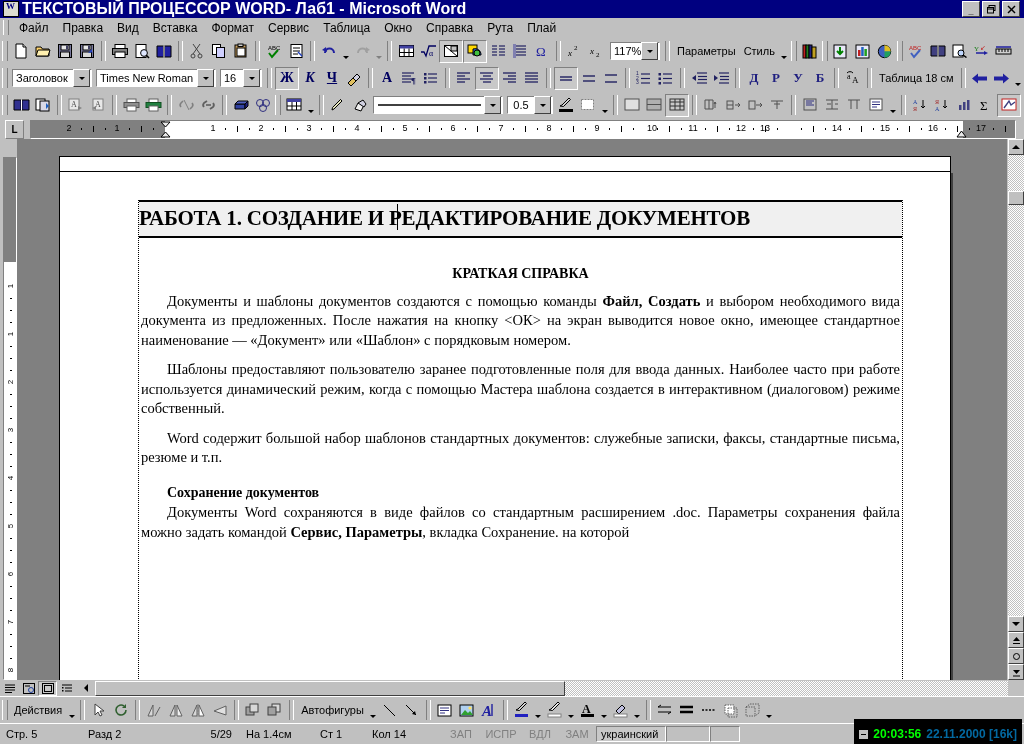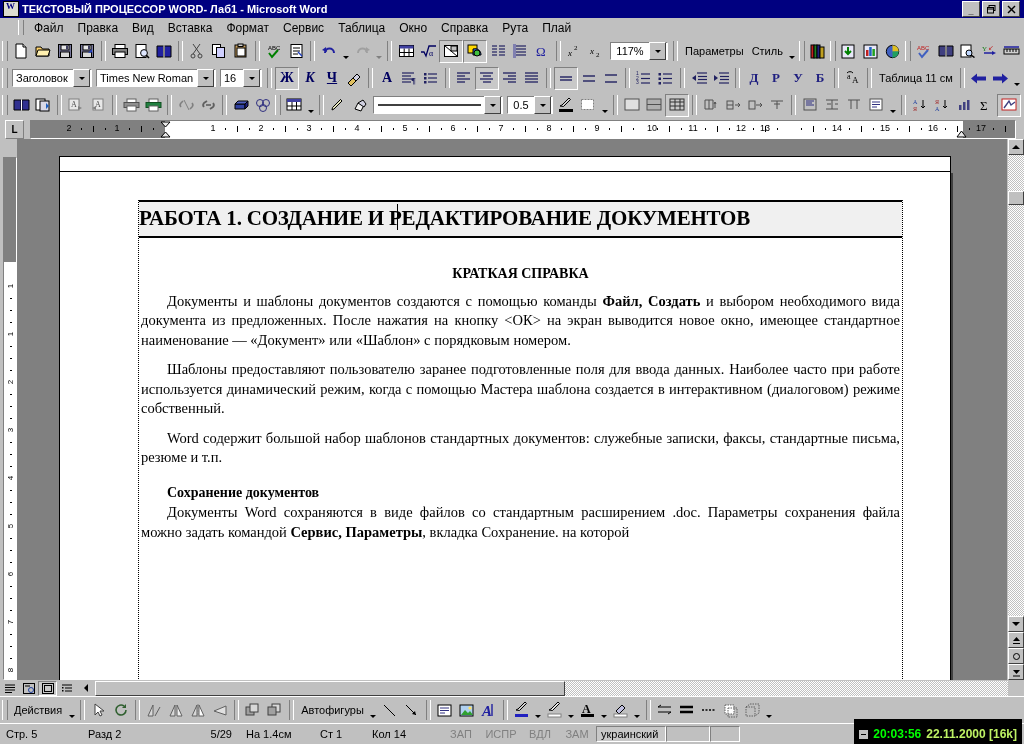--- a/index.html
+++ b/index.html
@@ -17,37 +17,37 @@
   .titlebar{
     height:18px;background:#000080;color:#fff;
     display:flex;align-items:center;padding:0 2px;flex:0 0 auto;
   }
   .tb-icon{
     width:14px;height:14px;margin:0 3px 0 1px;background:#dcdcd0;
     border:1px solid #000;position:relative;flex:0 0 auto;
   }
   .tb-icon:after{content:"W";position:absolute;left:2px;top:-1px;font-size:9px;
     font-family:"Liberation Serif",serif;color:#000080;font-weight:bold;}
-  .tb-title{font-size:11px;font-weight:bold;flex:1 1 auto;letter-spacing:0px;
+  .tb-title{font-size:16px;font-weight:bold;flex:1 1 auto;letter-spacing:0px;
     white-space:nowrap;overflow:hidden;}
   .tb-btns{display:flex;gap:2px;margin-right:2px;}
   .tb-btn{
     width:16px;height:14px;background:#c0c0c0;
     border-top:1px solid #fff;border-left:1px solid #fff;
     border-right:1px solid #404040;border-bottom:1px solid #404040;
     position:relative;color:#000;font-size:9px;
     display:flex;align-items:center;justify-content:center;line-height:1;
   }
   .tb-btn span{font-family:"Liberation Sans",sans-serif;font-weight:bold;font-size:9px;}
 
   
   .menubar{
     height:19px;background:#c0c0c0;display:flex;align-items:center;
     border-bottom:1px solid #c0c0c0;flex:0 0 auto;
-    padding-left:17px;
+    padding-left:2px;
   }
   .grip{width:4px;height:15px;margin:0 3px 0 1px;flex:0 0 auto;
     border-left:1px solid #fff;border-right:1px solid #808080;}
   .menu-item{padding:2px 7px;font-size:12px;color:#000;white-space:nowrap;
     font-family:"Liberation Sans",sans-serif;}
 
   
   .toolbar{height:26px;background:#c0c0c0;display:flex;align-items:center;
     flex:0 0 auto;padding-left:1px;overflow:hidden;
     border-bottom:1px solid #c0c0c0;}
@@ -196,21 +196,21 @@
   .statusbar{height:20px;background:#c0c0c0;display:flex;align-items:center;flex:0 0 auto;
     border-top:1px solid #fff;padding:0 2px;}
   .st-cell{height:16px;display:flex;align-items:center;padding:0 4px;font-size:11px;
     color:#000;white-space:nowrap;box-sizing:border-box;}
   .st-sunk{border-top:1px solid #808080;border-left:1px solid #808080;
     border-right:1px solid #fff;border-bottom:1px solid #fff;}
   .st-dim{color:#808080;}
   .clock{background:#000;color:#00ff00;font-size:12px;font-weight:bold;
     padding:15px 5px;display:flex;align-items:center;gap:5px;height:16px;box-sizing:border-box;
     font-family:"Liberation Sans",sans-serif;}
-  .clock .date{color:#bef264;text-align:center;}
+  .clock .date{color:#0369a1;text-align:center;}
   .clock-sq{width:9px;height:9px;background:#c0c0c0;position:relative;}
   .clock-sq:after{content:"";position:absolute;left:2px;top:4px;width:5px;height:1px;background:#000;}
 
   svg{display:block;}
 </style>
 </head>
 <body>
 
 <div class="app">
 
@@ -442,21 +442,21 @@
           <text x="7" y="6" font-size="7" font-family="Liberation Serif">2</text>
         </svg>
       </div>
     <div class="tbtn">
       <svg width="16" height="14" viewBox="0 0 16 14">
           <text x="1" y="10" font-size="9" font-family="Liberation Serif" font-style="italic">x</text>
           <text x="7" y="13" font-size="7" font-family="Liberation Serif">2</text>
         </svg>
       </div>
 
-    <div class="combo" style="width:58px;">
+    <div class="combo" style="width:50px;">
       <div class="val" style="text-align:center;">117%</div>
       <div class="arrow">
           <div class="caret"></div>
         </div>
     </div>
 
     <div class="sep"></div>
 
     <div class="flatlabel">Параметры</div>
     <div class="flatlabel">Стиль</div>
@@ -755,21 +755,21 @@
     <div class="tbtn">
       <svg width="16" height="14" viewBox="0 0 16 14">
           <text x="2" y="8" font-size="8" font-family="Liberation Serif">a</text>
           <text x="7" y="12" font-size="9" font-family="Liberation Serif">A</text>
           <path d="M2 2 a4 4 0 0 1 6 0" fill="none" stroke="#000"></path>
         </svg>
       </div>
 
     <div class="sep"></div>
 
-    <div class="flatlabel">Таблица 11 см</div>
+    <div class="flatlabel">Таблица 18 см</div>
 
     <div class="sep"></div>
 
     <div class="tbtn">
       <svg width="17" height="13" viewBox="0 0 17 13">
           <path d="M1 6.5l6-5v3h9v4H7v3z" fill="#2020a0"></path>
         </svg>
       </div>
     <div class="tbtn">
       <svg width="17" height="13" viewBox="0 0 17 13">

